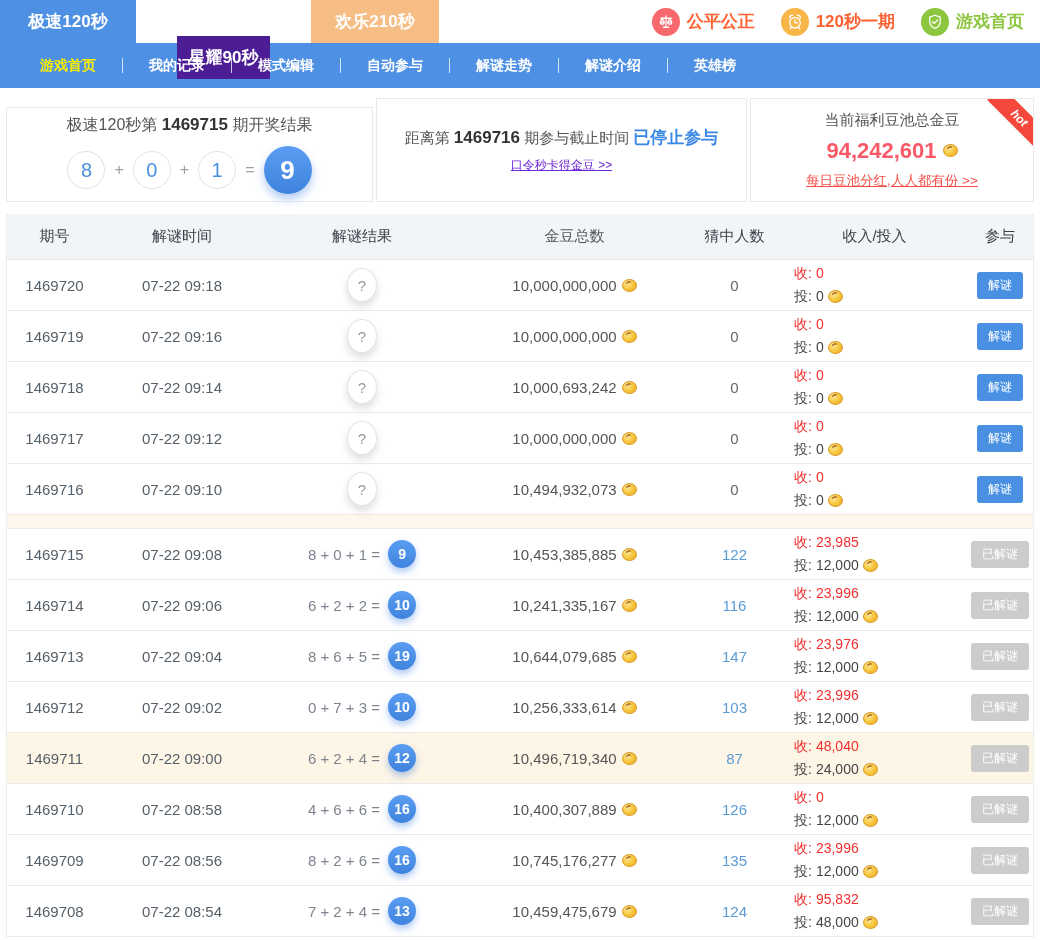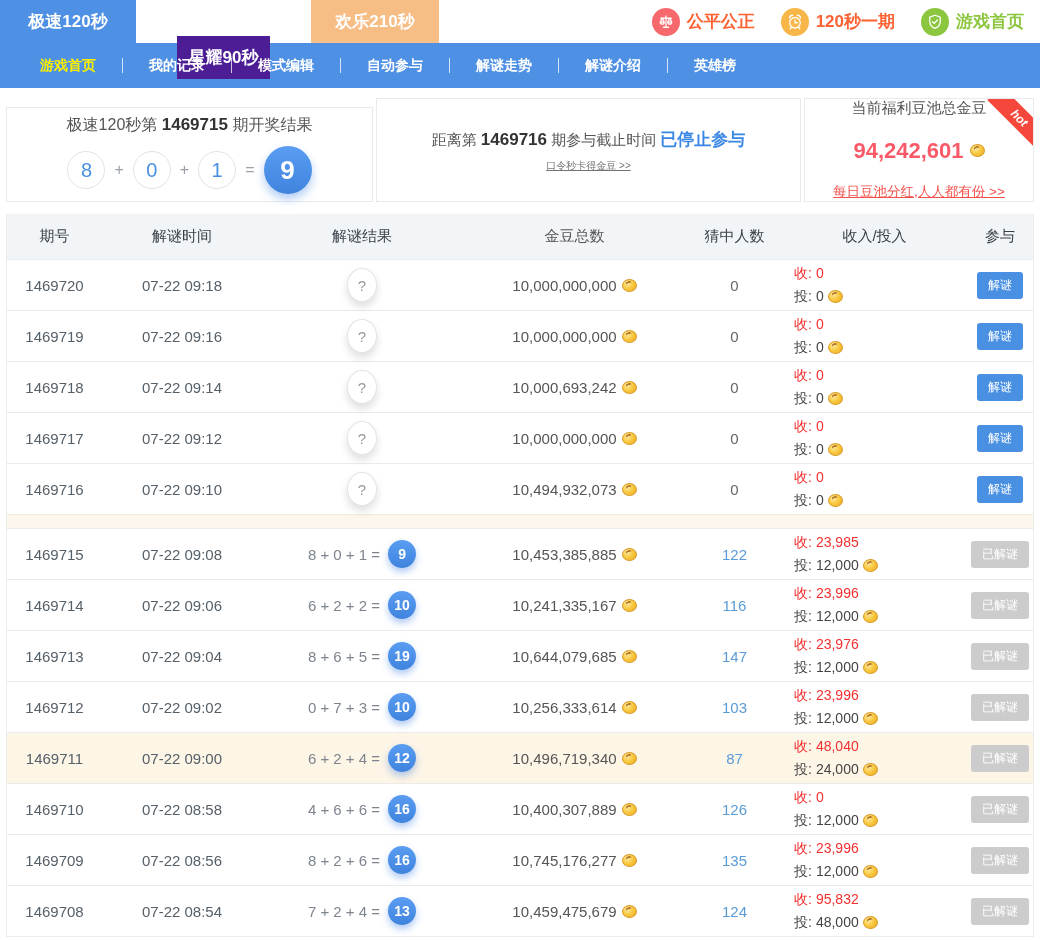--- a/index.html
+++ b/index.html
@@ -38,23 +38,23 @@
   .draw-nums { display:flex; align-items:center; gap:9px; }
   .num-circle { width:38px; height:38px; border-radius:50%; border:1px solid #dfe3ea; color:#4a90e2; font-size:20px; display:flex; align-items:center; justify-content:center; background:#fff; }
   .op { color:#9aa0a8; font-size:16px; }
   .res-big { width:48px; height:48px; border-radius:50%; background:linear-gradient(180deg,#5a9df2,#3f83de); color:#fff; font-size:26px; font-weight:bold; display:flex; align-items:center; justify-content:center; box-shadow:0 5px 10px rgba(80,140,230,.45); }
 
   .card-countdown { flex:1; display:flex; flex-direction:column; align-items:center; justify-content:center; gap:8px; }
   .cd-line { font-size:15px; color:#555; }
   .cd-line b.issue { color:#333; font-size:17px; }
   .cd-status { color:#3a87e4; font-weight:bold; font-size:17px; }
   .refresh-link { color:#4a90e2; font-size:14px; text-decoration:none; margin-left:4px; cursor:pointer; }
-  .promo-link { color:#737373; font-size:10px; text-decoration:underline; cursor:pointer; }
-
-  .card-pool { width:230px; display:flex; flex-direction:column; align-items:center; justify-content:space-between; gap:8px; overflow:hidden; }
+  .promo-link { color:#6d28d9; font-size:12px; text-decoration:underline; cursor:pointer; }
+
+  .card-pool { width:284px; display:flex; flex-direction:column; align-items:center; justify-content:center; gap:8px; overflow:hidden; }
   .pool-title { font-size:15px; color:#555; }
   .pool-amount { color:#fa5a68; font-size:22px; font-weight:bold; display:flex; align-items:center; gap:6px; }
   .pool-link { color:#f4504a; font-size:13.5px; text-decoration:underline; cursor:pointer; }
   .ribbon { position:absolute; top:9px; right:-22px; transform:rotate(45deg); background:#f5473b; color:#fff; font-size:12px; font-style:italic; font-weight:bold; padding:3px 26px; }
 
   
   .coin { display:inline-block; width:15px; height:13px; border-radius:50%;
           background:radial-gradient(circle at 35% 30%, #ffeaa0 0%, #f7c73c 50%, #eda62a 100%);
           border:1px solid #d99a23; position:relative; vertical-align:-2px; flex:none; }
   .coin::before { content:""; position:absolute; left:3px; top:1px; width:6px; height:4px; border-radius:50%;

